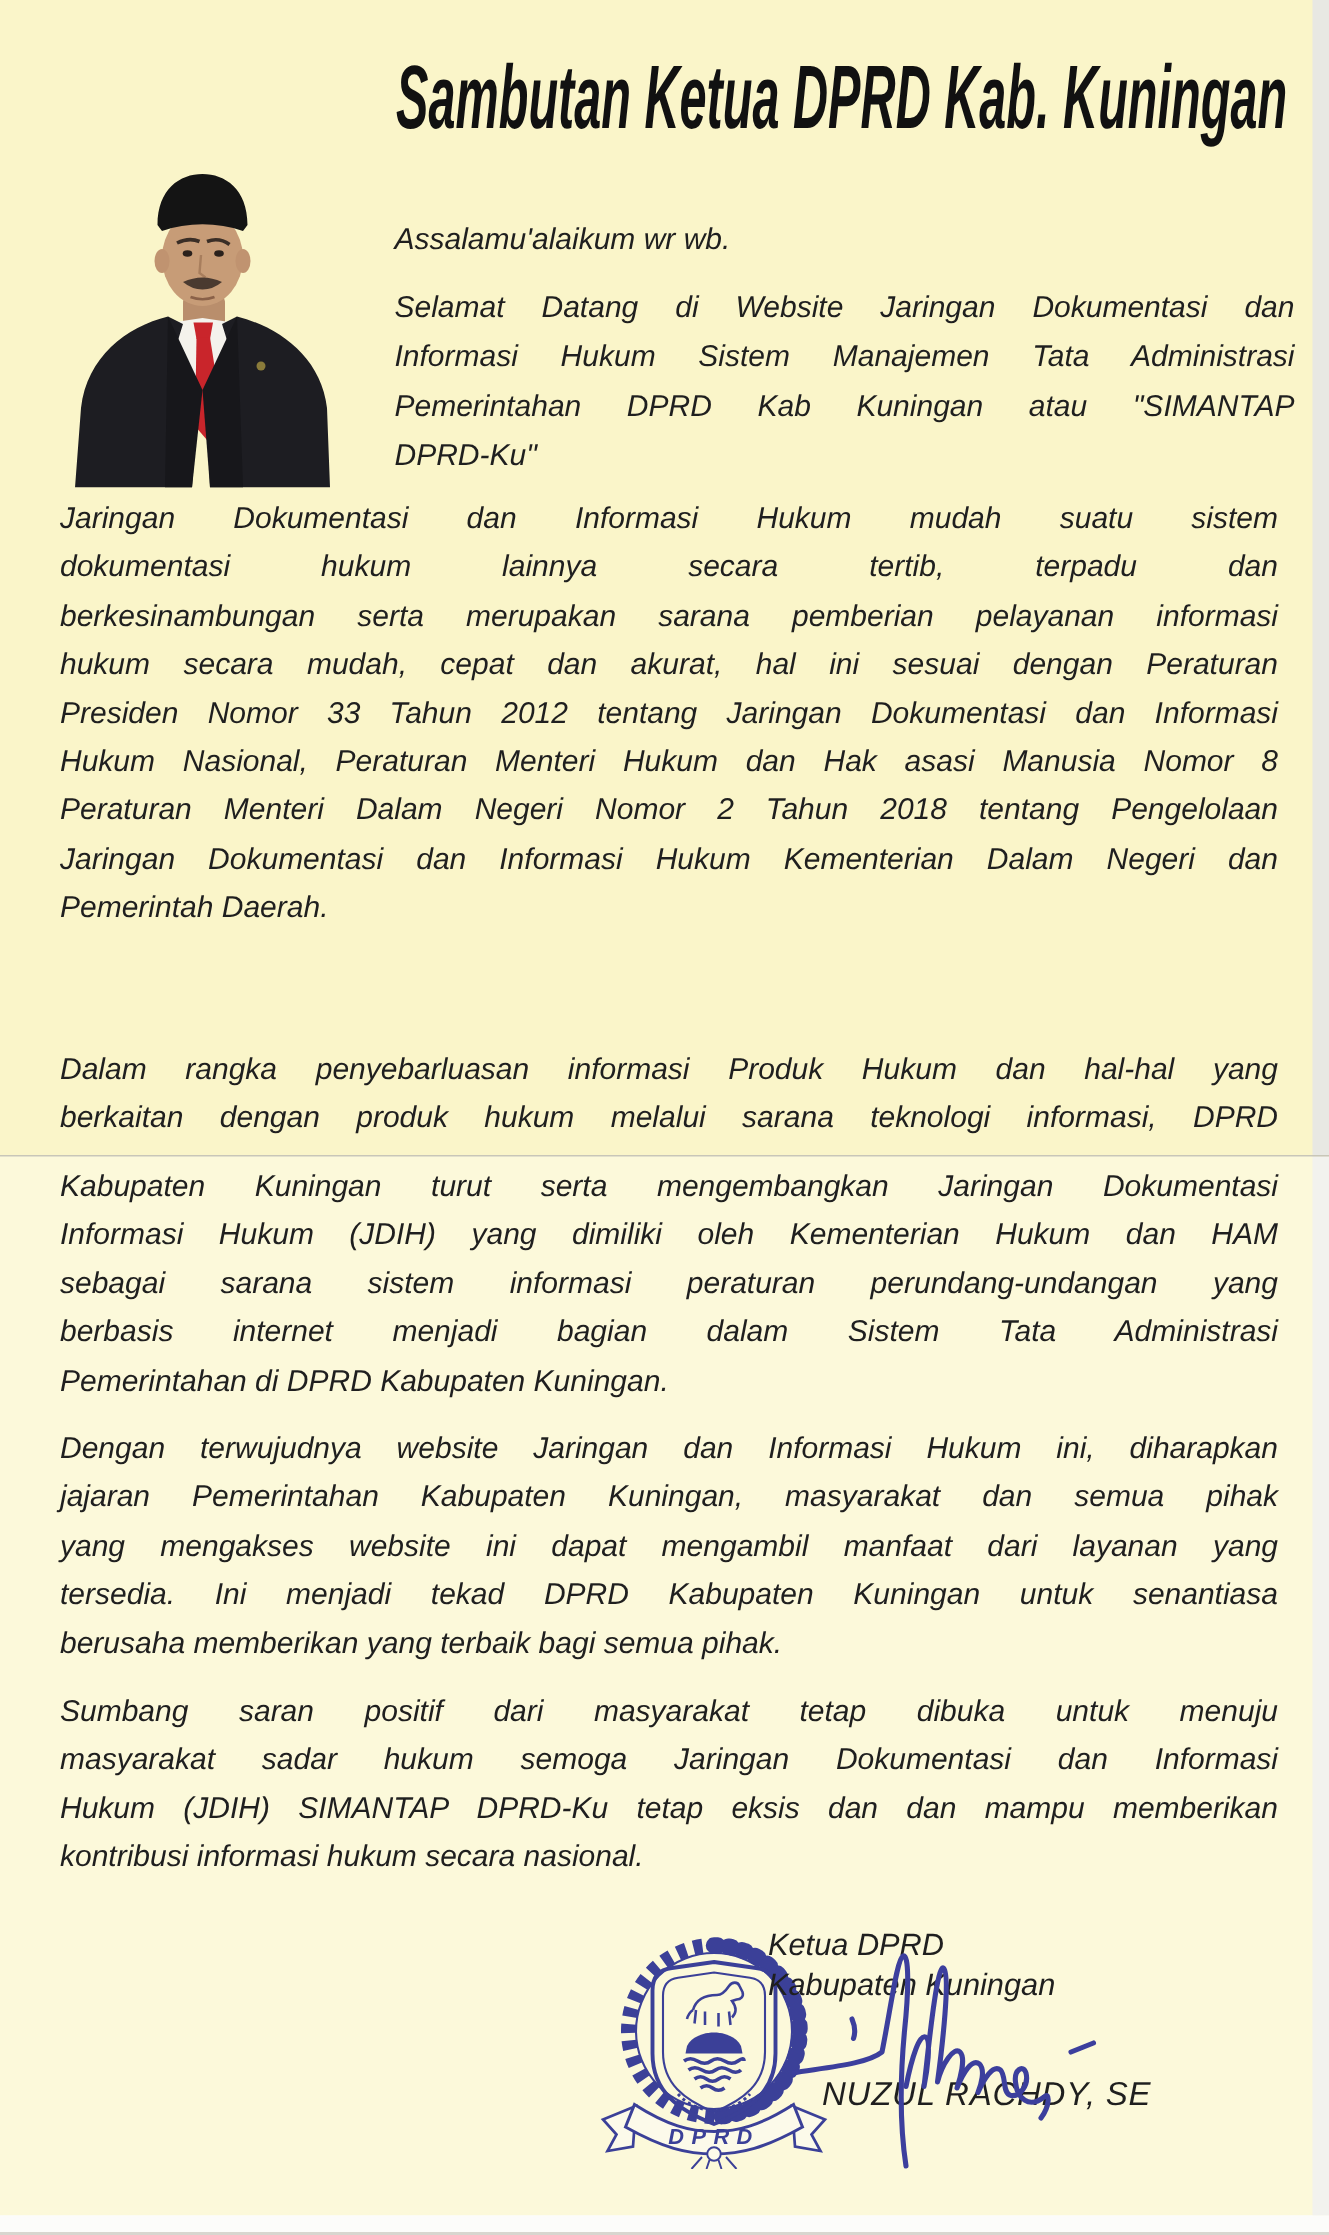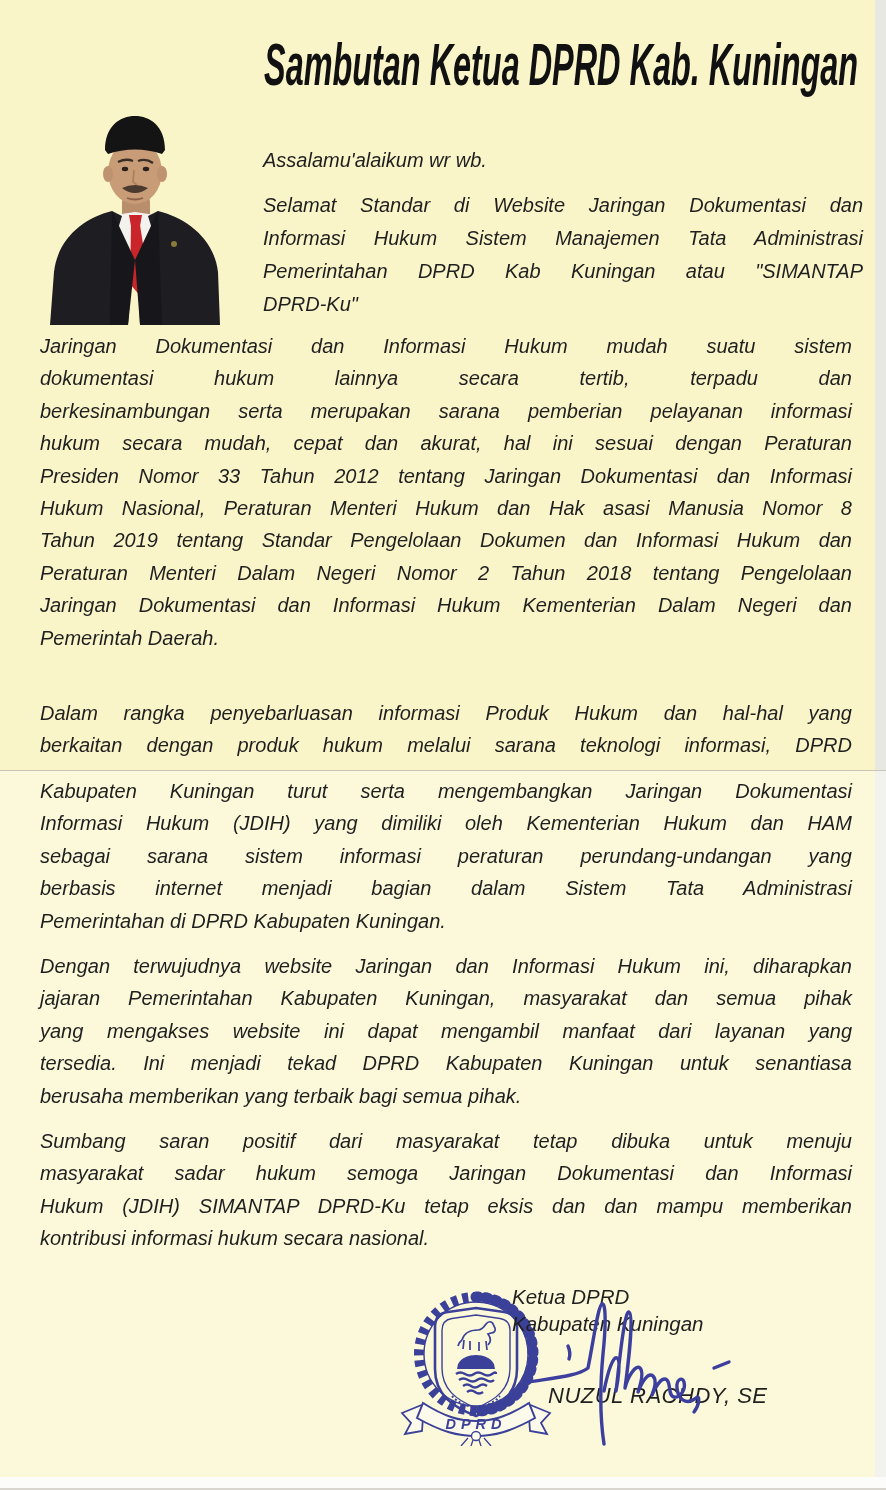--- a/index.html
+++ b/index.html
@@ -90,33 +90,32 @@
       <path d="M170,213 L168,160 C164,126 136,106 108,99 L98,104 L106,130 L88,160 L90,213 Z" fill="#1D1D22"></path>
       <path d="M62,99 L85,148 L78,213 L60,213 Z" fill="#17171B"></path>
       <path d="M108,99 L85,148 L90,213 L112,213 Z" fill="#17171B"></path>
       <circle cx="124" cy="132" r="3" fill="#8A7B3A"></circle>
     </svg>
   </div>
 
   <div class="greeting">Assalamu'alaikum wr wb.</div>
 
   <div class="para intro">
-      <div class="jline">Selamat Standar di Website Jaringan Dokumentasi dan</div>
+      <div class="jline">Selamat Datang di Website Jaringan Dokumentasi dan</div>
       <div class="jline">Informasi Hukum Sistem Manajemen Tata Administrasi</div>
       <div class="jline">Pemerintahan DPRD Kab Kuningan atau "SIMANTAP</div>
       <div class="jline jlast">DPRD-Ku"</div>
     </div>
   <div class="para p1">
       <div class="jline">Jaringan Dokumentasi dan Informasi Hukum mudah suatu sistem</div>
       <div class="jline">dokumentasi hukum lainnya secara tertib, terpadu dan</div>
       <div class="jline">berkesinambungan serta merupakan sarana pemberian pelayanan informasi</div>
       <div class="jline">hukum secara mudah, cepat dan akurat, hal ini sesuai dengan Peraturan</div>
       <div class="jline">Presiden Nomor 33 Tahun 2012 tentang Jaringan Dokumentasi dan Informasi</div>
       <div class="jline">Hukum Nasional, Peraturan Menteri Hukum dan Hak asasi Manusia Nomor 8</div>
-      <div class="jline">Tahun 2019 tentang Standar Pengelolaan Dokumen dan Informasi Hukum dan</div>
       <div class="jline">Peraturan Menteri Dalam Negeri Nomor 2 Tahun 2018 tentang Pengelolaan</div>
       <div class="jline">Jaringan Dokumentasi dan Informasi Hukum Kementerian Dalam Negeri dan</div>
       <div class="jline jlast">Pemerintah Daerah.</div>
     </div>
   <div class="para p2a cont">
       <div class="jline">Dalam rangka penyebarluasan informasi Produk Hukum dan hal-hal yang</div>
       <div class="jline jlast">berkaitan dengan produk hukum melalui sarana teknologi informasi, DPRD</div>
     </div>
   <div class="para p2b">
       <div class="jline">Kabupaten Kuningan turut serta mengembangkan Jaringan Dokumentasi</div>

